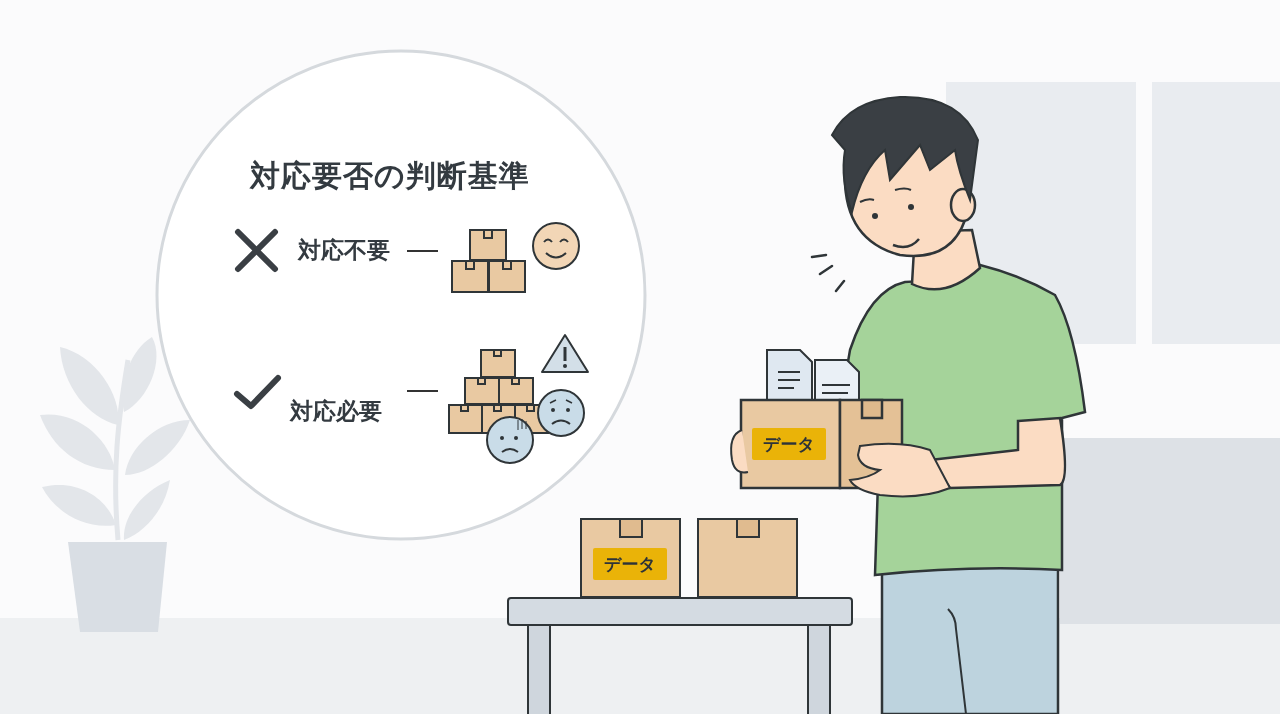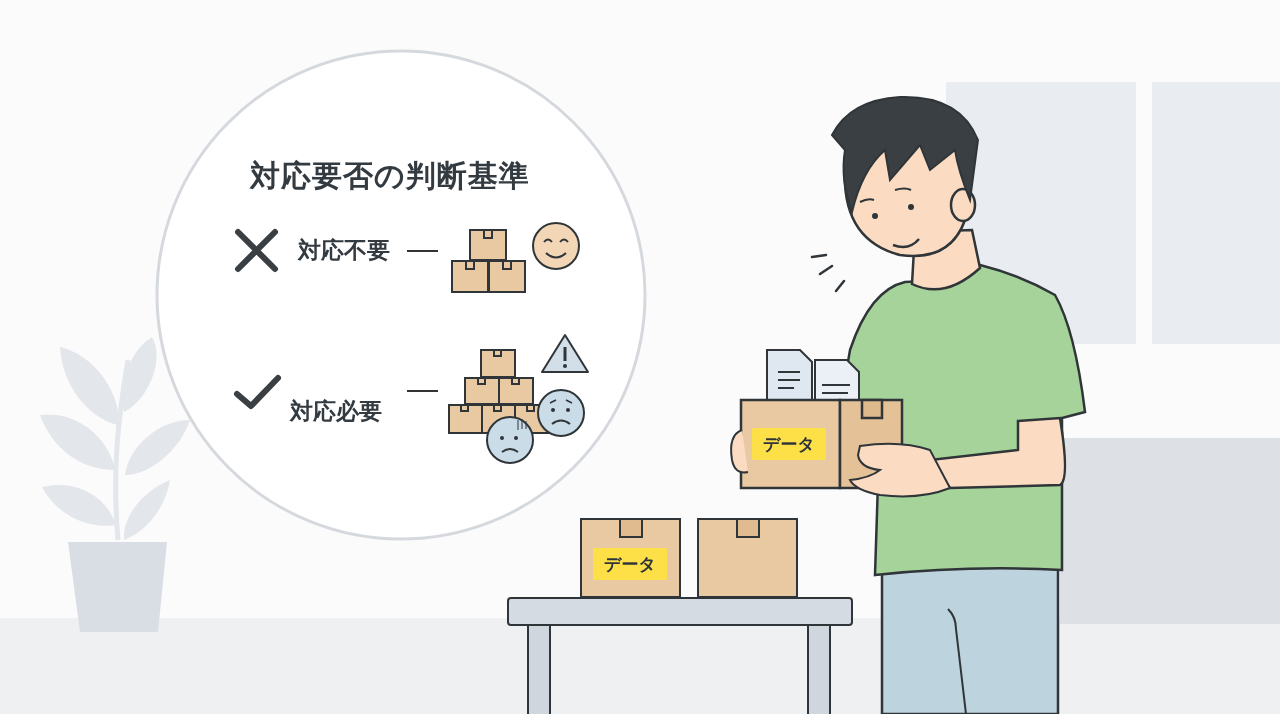--- a/index.html
+++ b/index.html
@@ -3,21 +3,21 @@
 <meta charset="utf-8">
 <style>
   html, body { margin:0; padding:0; }
   body { width:1280px; height:714px; overflow:hidden; background:#fbfbfc; font-family:"DejaVu Sans", sans-serif; }
   .scene { position:relative; width:1280px; height:714px; }
   svg { position:absolute; left:0; top:0; }
   .txt { position:absolute; color:#333a40; font-family:"DejaVu Sans", sans-serif; font-weight:bold; white-space:nowrap; }
   .title { left:250px; top:156px; font-size:30px; letter-spacing:1px; }
   .row1 { left:290px; top:235px; font-size:23px;margin-left:8px; }
   .row2 { left:290px; top:396px; font-size:23px; }
-  .label { position:absolute; background:#fde047; color:#2d3338; font-family:"DejaVu Sans", sans-serif; font-weight:bold; font-size:17px; text-align:center; border-radius:2px; }
+  .label { position:absolute; background:#eab308; color:#2d3338; font-family:"DejaVu Sans", sans-serif; font-weight:bold; font-size:17px; text-align:center; border-radius:2px; }
   .label-held { left:752px; top:428px; width:74px; height:32px; line-height:32px; }
   .label-table { left:593px; top:548px; width:74px; height:32px; line-height:32px; }
 </style>
 </head>
 <body>
 
 <div class="scene">
 <svg width="1280" height="714" viewBox="0 0 1280 714">
 
   <rect x="0" y="618" width="1280" height="96" fill="#eef0f2"></rect>

